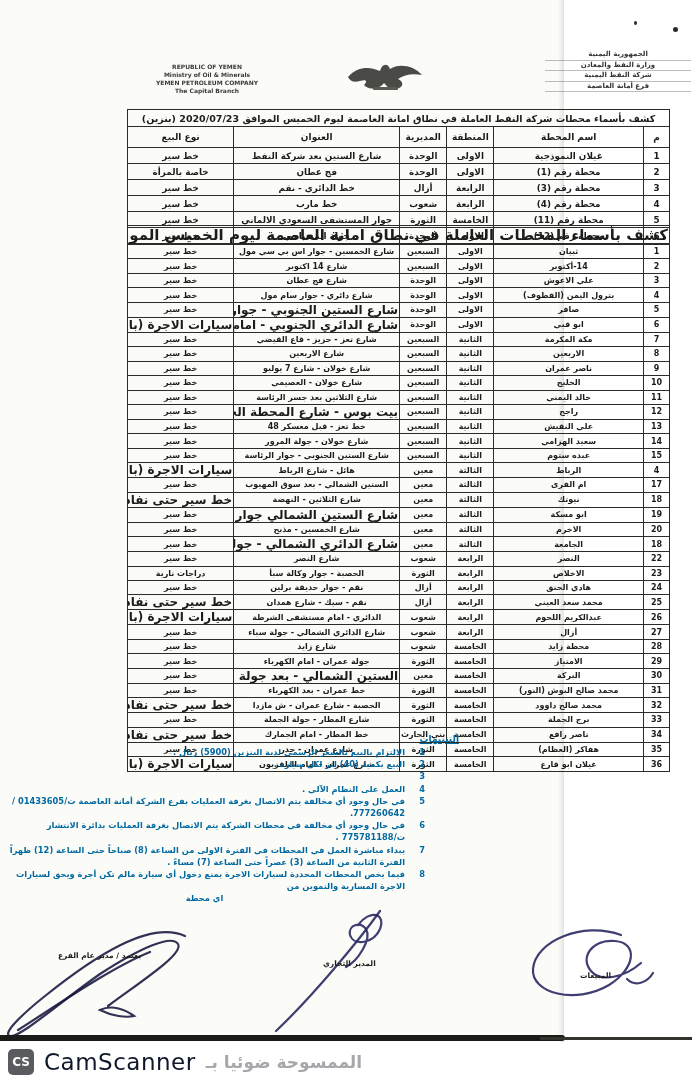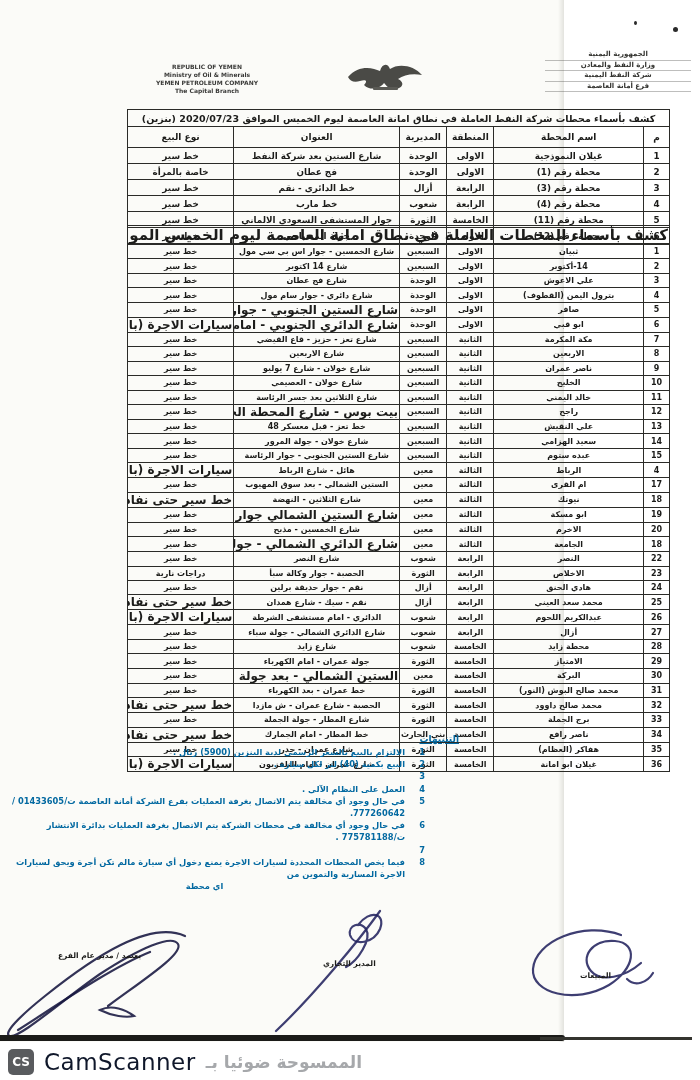--- a/index.html
+++ b/index.html
@@ -464,21 +464,21 @@
         <tr>
           <td>35</td>
           <td>هفاكر (العظام)</td>
           <td>الخامسة</td>
           <td>الثورة</td>
           <td>شارع عمران - جدر</td>
           <td>خط سير</td>
         </tr>
         <tr>
           <td>36</td>
-          <td>غيلان ابو امانة</td>
+          <td>غيلان ابو قارع</td>
           <td>الخامسة</td>
           <td>الثورة</td>
           <td>شارع عمران - امام التلفزيون</td>
           <td class="tiny">سيارات الاجرة (باصات-تاكسي)</td>
         </tr>
       </tbody>
   </table>
 
   <div class="notes">
     <div class="notes-head">التنبيهات</div>
@@ -511,20 +511,24 @@
           </div>
         </div>
         <div class="note-row">
           <span class="note-num">6</span>
           <div class="note-text">
             <div>في حال وجود أي مخالفة في محطات الشركة يتم الاتصال بغرفة العمليات بدائرة الانتشار ت/775781188 .</div>
           </div>
         </div>
         <div class="note-row">
           <span class="note-num">7</span>
+          <div class="note-text">
+            <div>يبداء مباشرة العمل في المحطات في الفترة الاولى من الساعة (8) صباحاً حتى الساعة (12) ظهراً</div>
+            <div>الفترة الثانية من الساعة (3) عصراً حتى الساعة (7) مساءً .</div>
+          </div>
         </div>
         <div class="note-row">
           <span class="note-num">8</span>
           <div class="note-text">
             <div>فيما يخص المحطات المحددة لسيارات الاجرة يمنع دخول أي سيارة مالم تكن أجرة ويحق لسيارات الاجرة المسارية والتموين من</div>
             <div class="center">اي محطة</div>
           </div>
         </div>
       </div>
   </div>

